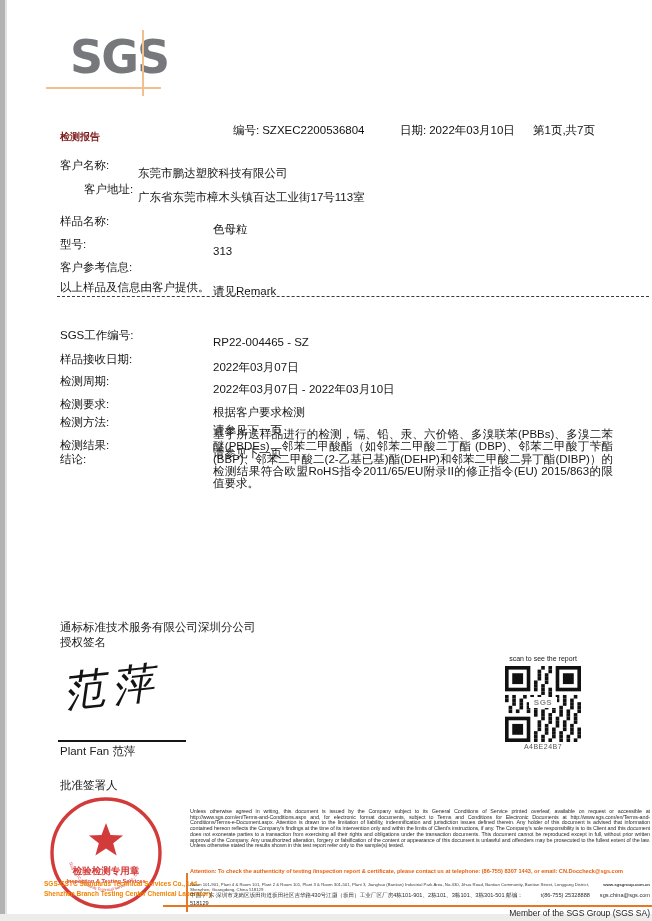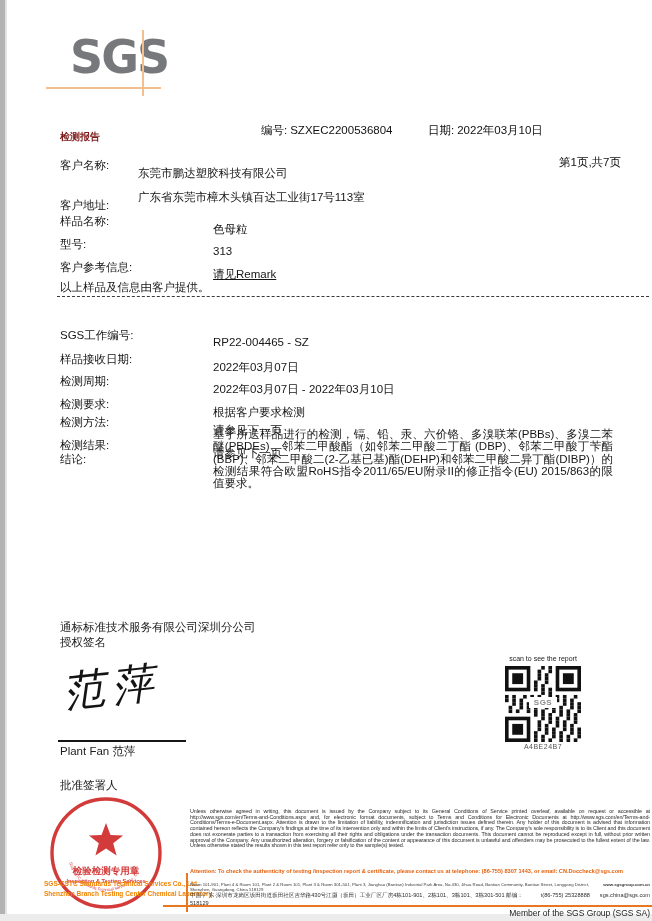--- a/index.html
+++ b/index.html
@@ -17,21 +17,21 @@
   
   .logo-text{
     left:70px;top:34px;
     font-family:"DejaVu Sans","Liberation Sans",sans-serif;
     font-weight:bold;font-size:46px;line-height:46px;color:#77787b;letter-spacing:-2px;
   }
   .logo-hline{left:46px;top:87px;width:115px;height:2px;background:#f2c08e;}
   .logo-vline{left:142px;top:30px;width:2px;height:66px;background:#f2c08e;}
   .title{left:60px;top:130px;font-size:10px;font-weight:bold;color:#7f1d1d;}
   .hmeta{top:123px;font-size:11.5px;color:#111;}
-  .hmeta .lbl{margin-right:3px;margin-left:28px;}
+  .hmeta .lbl{margin-right:3px;}
   
   .row-label{left:60px;font-size:11.5px;color:#161616;}
   .row-value{font-size:11.5px;color:#161616;margin-top:8px;}
   .val-c1{left:138px;}
   .val-c2{left:213px;}
   .note{left:60px;font-size:11.5px;color:#161616;}
   .dashes{left:57px;top:296px;width:592px;height:0;border-top:1.5px dashed #3a3a3a;}
   
   .conclusion{left:213px;top:428px;width:400px;font-size:11.5px;line-height:12.3px;color:#161616;text-align:justify;}
   
@@ -78,36 +78,36 @@
 <div class="abs logo-hline"></div>
 <div class="abs logo-vline"></div>
 
 <div class="abs title">检测报告</div>
 <div class="abs hmeta" style="left:233px;">
   <span class="lbl">编号:</span><span>SZXEC2200536804</span>
 </div>
 <div class="abs hmeta" style="left:400px;">
   <span class="lbl">日期:</span><span>2022年03月10日</span>
 </div>
-<div class="abs hmeta" style="left:559px;margin-top:32px;">第1页,共7页</div>
+<div class="abs hmeta" style="left:533px;">第1页,共7页</div>
 
 <div class="abs row-label" style="top:158px;">客户名称:</div>
 <div class="abs row-value val-c1" style="top:158px;">东莞市鹏达塑胶科技有限公司</div>
 
-<div class="abs row-label" style="top:198px;">客户地址:</div>
+<div class="abs row-label" style="top:182px;margin-left:24px;">客户地址:</div>
 <div class="abs row-value val-c1" style="top:182px;">广东省东莞市樟木头镇百达工业街17号113室</div>
 
 <div class="abs row-label" style="top:214px;">样品名称:</div>
 <div class="abs row-value val-c2" style="top:214px;">色母粒</div>
 
 <div class="abs row-label" style="top:237px;">型号:</div>
 <div class="abs row-value val-c2" style="top:237px;">313</div>
 
 <div class="abs row-label" style="top:260px;">客户参考信息:</div>
-<div class="abs row-value val-c2" style="top:259px;text-decoration:underline;">请见Remark</div>
+<div class="abs row-value val-c2" style="top:276px;">请见Remark</div>
 
 <div class="abs note" style="top:280px;">以上样品及信息由客户提供。</div>
 
 <div class="abs dashes"></div>
 
 <div class="abs row-label" style="top:328px;">SGS工作编号:</div>
 <div class="abs row-value val-c2" style="top:328px;">RP22-004465 - SZ</div>
 
 <div class="abs row-label" style="top:352px;">样品接收日期:</div>
 <div class="abs row-value val-c2" style="top:352px;">2022年03月07日</div>

